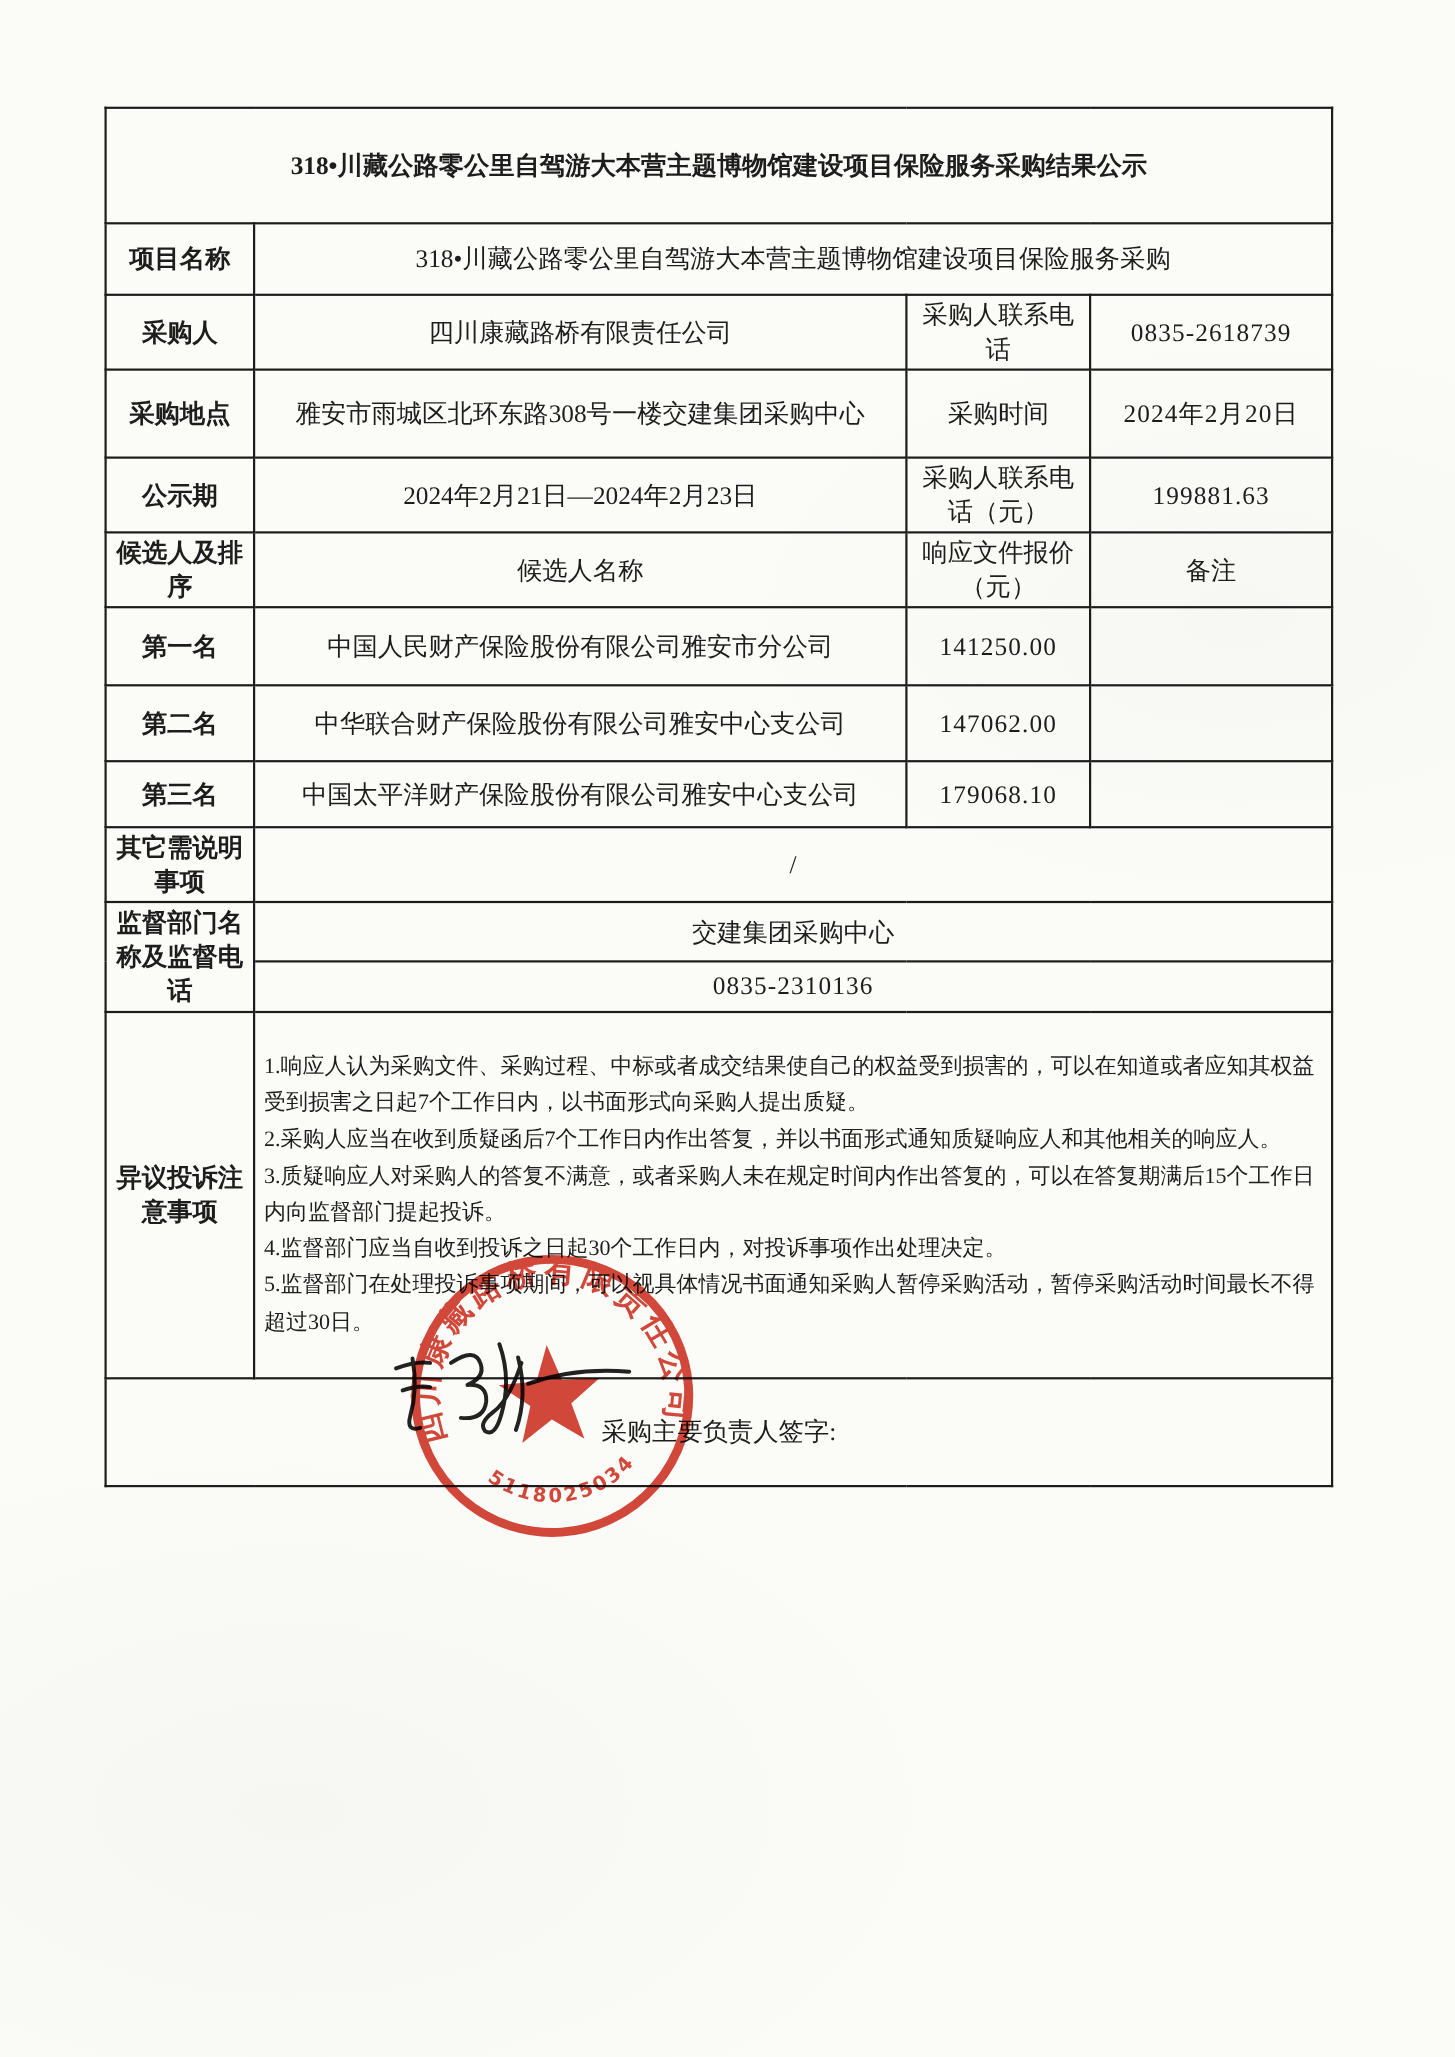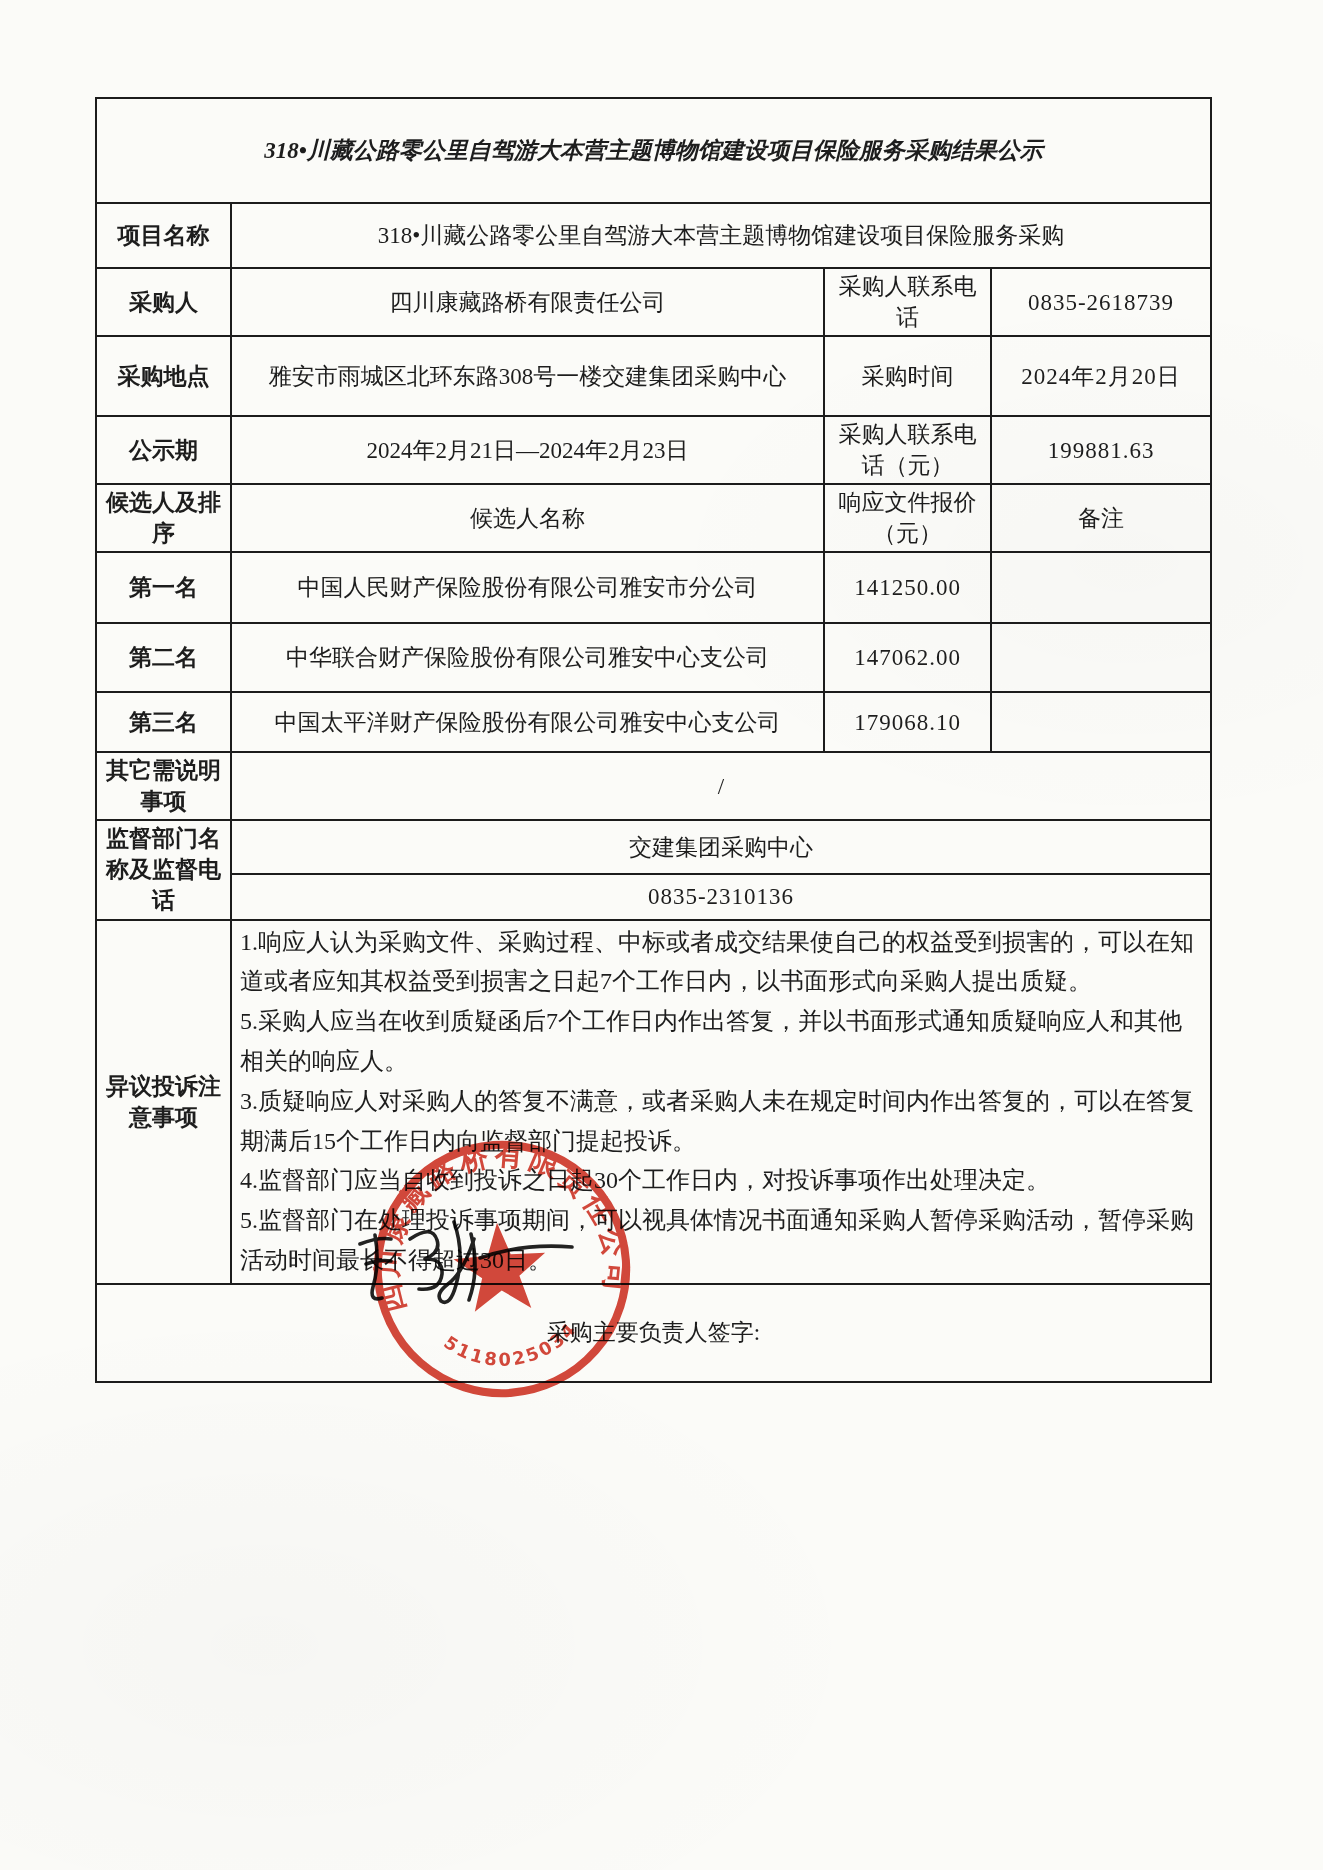--- a/index.html
+++ b/index.html
@@ -29,25 +29,25 @@
     padding:2px 8px;
     overflow:hidden;
   }
   td.title-cell{
     height:99px;
     font-weight:bold;
     font-size:30px;
     line-height:1.38;
     padding:2px 10px;
   }
-  .title-wrap{max-width:972px;margin:16px auto;font-style:italic;}
+  .title-wrap{max-width:972px;margin:16px auto;}
   td.lbl{padding:2px 16px;font-weight:bold;}
   td.num{font-size:23px;letter-spacing:1px;}
   .notice p{
-    margin:0;text-align:left;font-size:24px;line-height:1.66;
+    margin:0;text-align:left;font-size:20px;line-height:1.66;
   }
   .notice{padding:4px 2px 4px 6px;}
   td.sign-cell{
     height:92px;text-align:left;padding-left:12px;font-size:24px;
   }
   
   .stamp{
     position:absolute;left:368px;top:1135px;width:268px;height:268px;
     mix-blend-mode:multiply;opacity:.92;transform:rotate(-4deg);
     pointer-events:none;
@@ -140,21 +140,21 @@
     <td colspan="3">交建集团采购中心</td>
   </tr>
   <tr style="height:41px">
     <td colspan="3" class="num">0835-2310136</td>
   </tr>
 
   <tr style="height:333px">
     <td class="lbl">异议投诉注意事项</td>
     <td colspan="3" class="notice">
       <p>1.响应人认为采购文件、采购过程、中标或者成交结果使自己的权益受到损害的，可以在知道或者应知其权益受到损害之日起7个工作日内，以书面形式向采购人提出质疑。</p>
-      <p>5.采购人应当在收到质疑函后7个工作日内作出答复，并以书面形式通知质疑响应人和其他相关的响应人。</p>
+      <p>2.采购人应当在收到质疑函后7个工作日内作出答复，并以书面形式通知质疑响应人和其他相关的响应人。</p>
       <p>3.质疑响应人对采购人的答复不满意，或者采购人未在规定时间内作出答复的，可以在答复期满后15个工作日内向监督部门提起投诉。</p>
       <p>4.监督部门应当自收到投诉之日起30个工作日内，对投诉事项作出处理决定。</p>
       <p>5.监督部门在处理投诉事项期间，可以视具体情况书面通知采购人暂停采购活动，暂停采购活动时间最长不得超过30日。</p>
     </td>
   </tr>
 
   <tr>
     <td colspan="4" class="sign-cell">
       <span>采购主要负责人签字:</span>
     </td>

